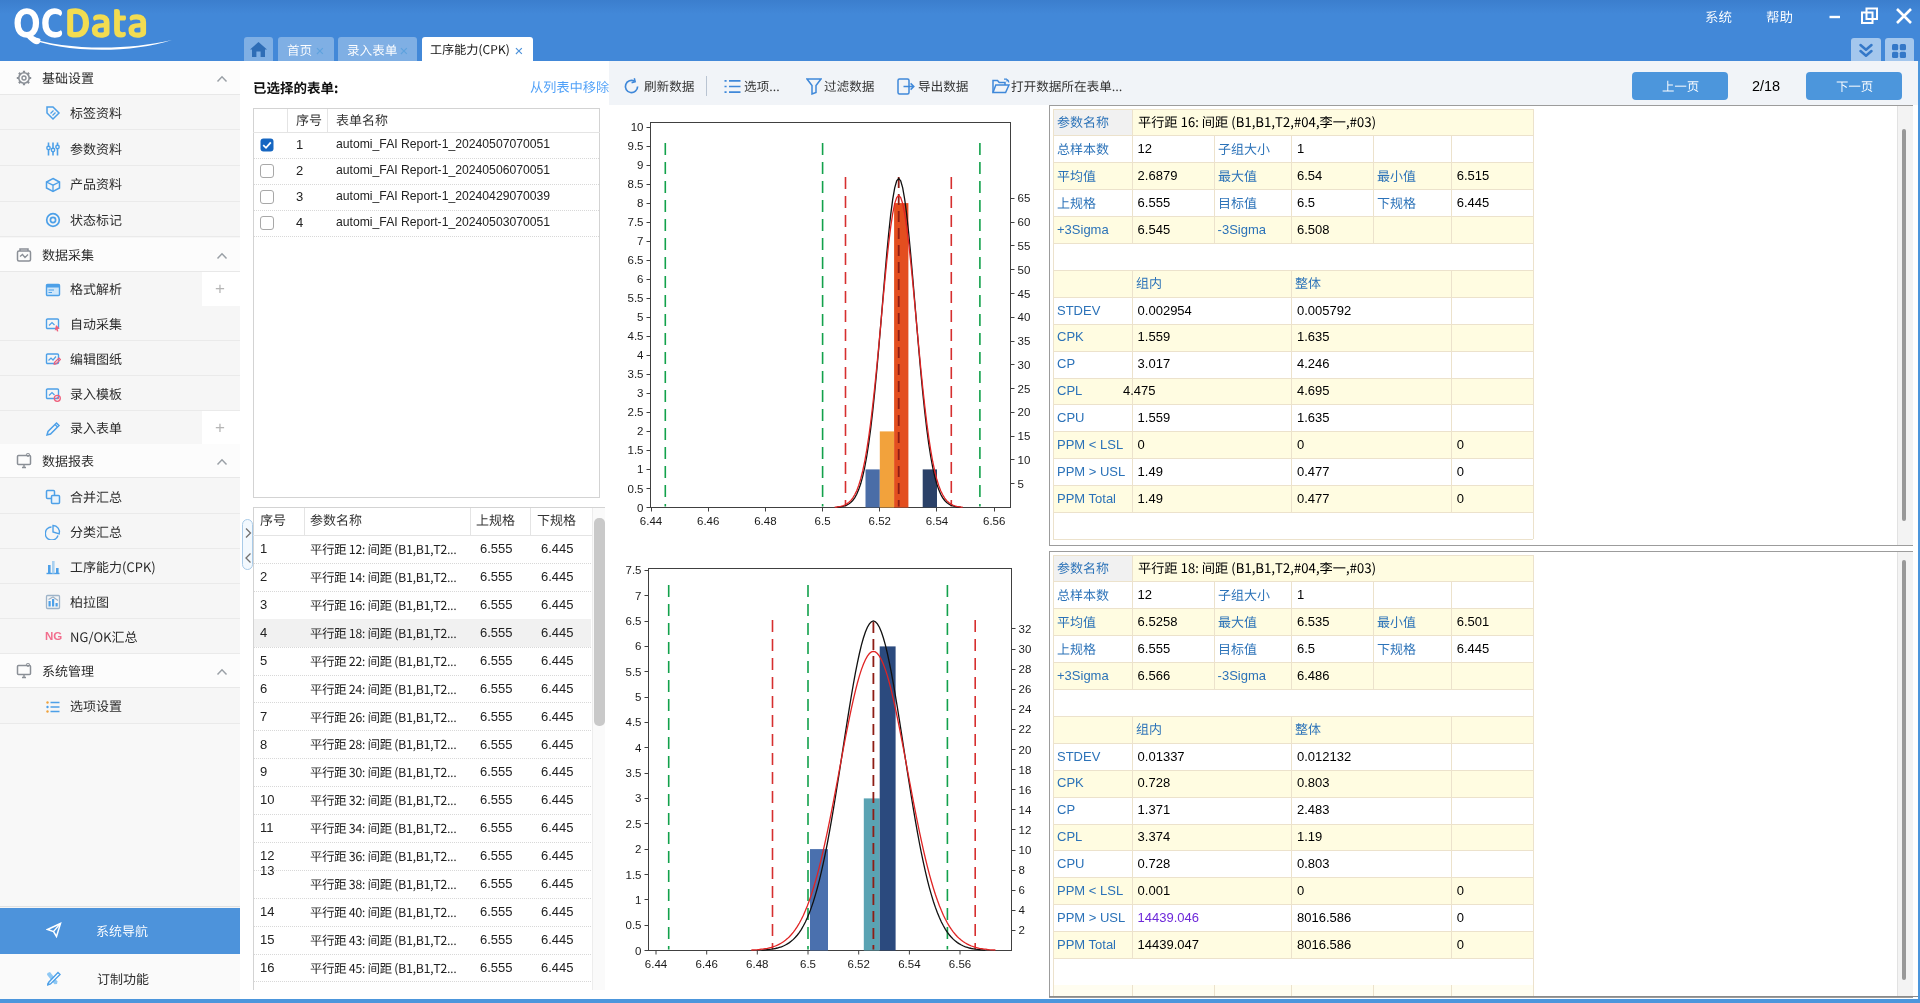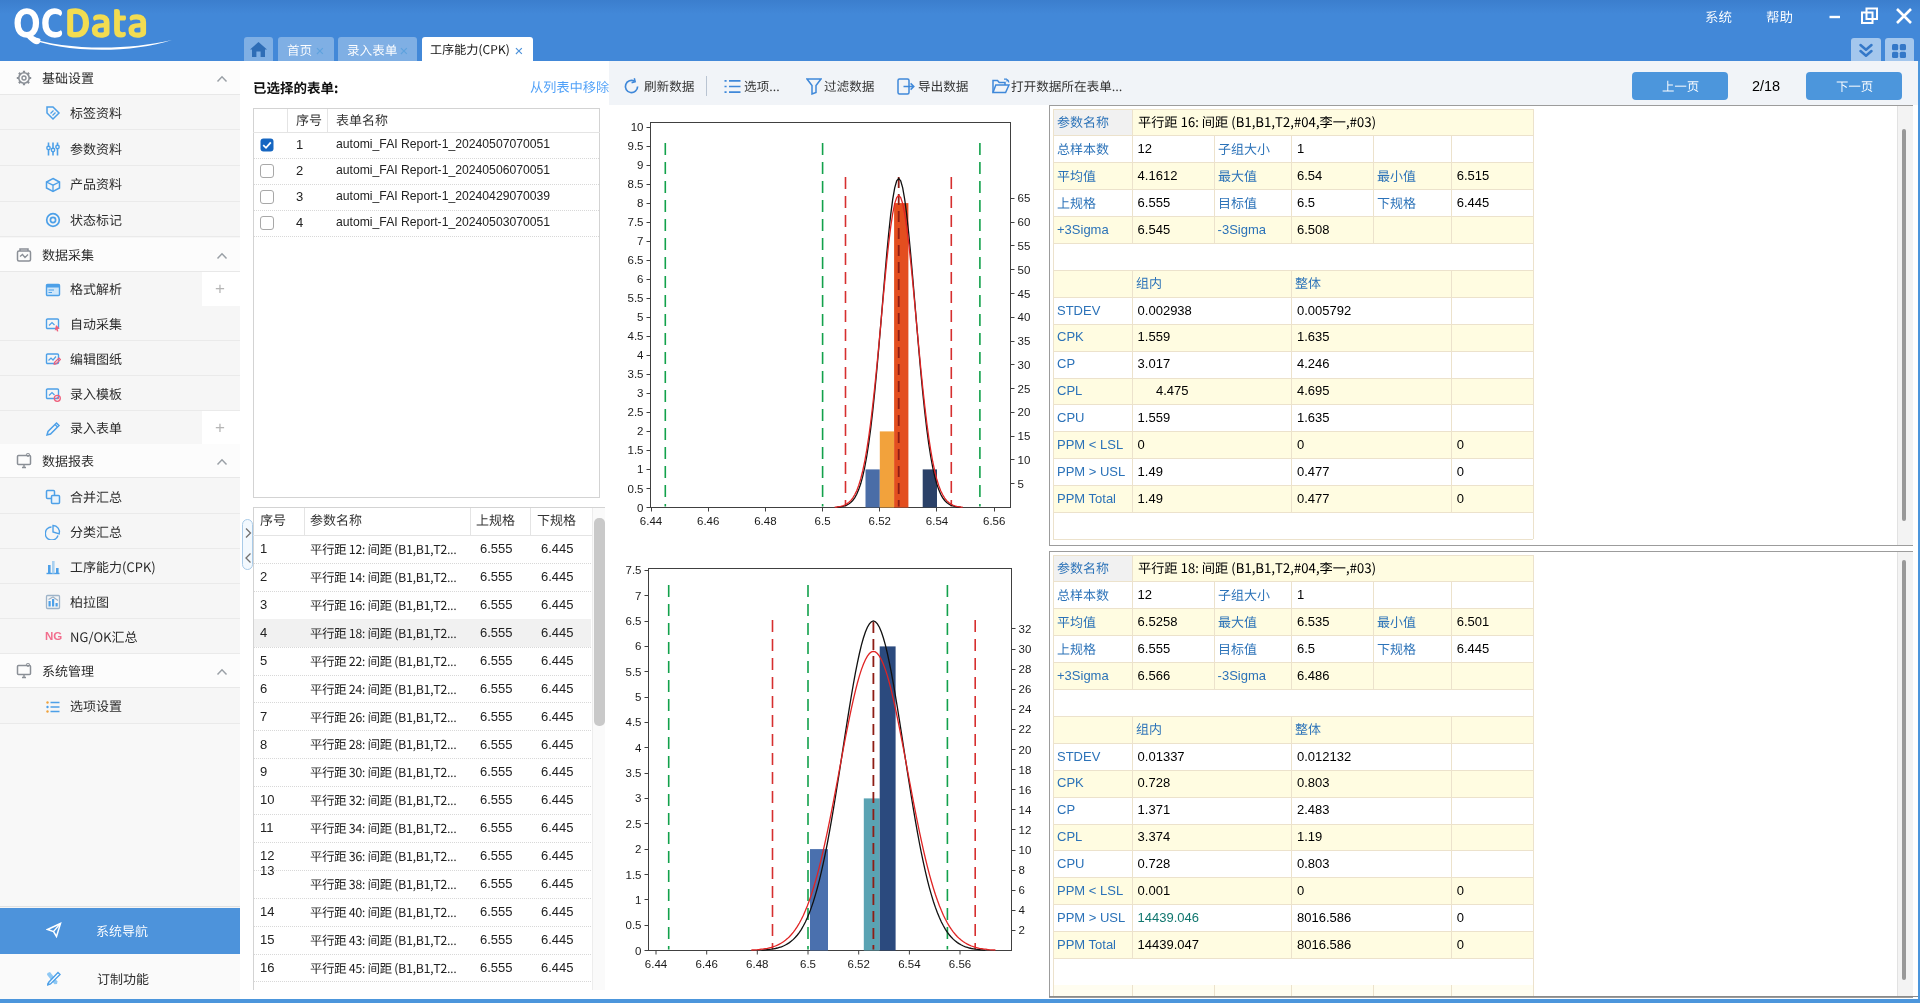--- a/index.html
+++ b/index.html
@@ -1618,21 +1618,21 @@
 <div class="abs" style="left:1297.0px;top:139.1px;font-size:13px;color:#000;line-height:19.5px">1</div>
 <div class="abs" style="left:1057px;top:168.6px">
     <svg class="ct" style="width:40px;height:17px" viewBox="0 0 40 17">
       <g transform="translate(0 12)" fill="#2b72b8">
         <use href="#r5e73" transform="translate(0.0 0) scale(0.0130 0.0130)"></use>
         <use href="#r5747" transform="translate(13.0 0) scale(0.0130 0.0130)"></use>
         <use href="#r503c" transform="translate(26.0 0) scale(0.0130 0.0130)"></use>
       </g>
     </svg>
   </div>
-<div class="abs" style="left:1137.6px;top:166.0px;font-size:13px;color:#000;line-height:19.5px">4.1612</div>
+<div class="abs" style="left:1137.6px;top:166.0px;font-size:13px;color:#000;line-height:19.5px">2.6879</div>
 <div class="abs" style="left:1217.6px;top:168.6px">
     <svg class="ct" style="width:40px;height:17px" viewBox="0 0 40 17">
       <g transform="translate(0 12)" fill="#2b72b8">
         <use href="#r6700" transform="translate(0.0 0) scale(0.0130 0.0130)"></use>
         <use href="#r5927" transform="translate(13.0 0) scale(0.0130 0.0130)"></use>
         <use href="#r503c" transform="translate(26.0 0) scale(0.0130 0.0130)"></use>
       </g>
     </svg>
   </div>
 <div class="abs" style="left:1297.0px;top:166.0px;font-size:13px;color:#000;line-height:19.5px">6.54</div>
@@ -1690,30 +1690,30 @@
   </div>
 <div class="abs" style="left:1295.0px;top:276.2px">
     <svg class="ct" style="width:27px;height:17px" viewBox="0 0 27 17">
       <g transform="translate(0 12)" fill="#2b72b8">
         <use href="#r6574" transform="translate(0.0 0) scale(0.0130 0.0130)"></use>
         <use href="#r4f53" transform="translate(13.0 0) scale(0.0130 0.0130)"></use>
       </g>
     </svg>
   </div>
 <div class="abs" style="left:1057px;top:300.5px;font-size:13px;color:#2b72b8;line-height:19.5px">STDEV</div>
-<div class="abs" style="left:1137.6px;top:300.5px;font-size:13px;color:#000;line-height:19.5px">0.002938</div>
+<div class="abs" style="left:1137.6px;top:300.5px;font-size:13px;color:#000;line-height:19.5px">0.002954</div>
 <div class="abs" style="left:1297.0px;top:300.5px;font-size:13px;color:#000;line-height:19.5px">0.005792</div>
 <div class="abs" style="left:1057px;top:327.4px;font-size:13px;color:#2b72b8;line-height:19.5px">CPK</div>
 <div class="abs" style="left:1137.6px;top:327.4px;font-size:13px;color:#000;line-height:19.5px">1.559</div>
 <div class="abs" style="left:1297.0px;top:327.4px;font-size:13px;color:#000;line-height:19.5px">1.635</div>
 <div class="abs" style="left:1057px;top:354.3px;font-size:13px;color:#2b72b8;line-height:19.5px">CP</div>
 <div class="abs" style="left:1137.6px;top:354.3px;font-size:13px;color:#000;line-height:19.5px">3.017</div>
 <div class="abs" style="left:1297.0px;top:354.3px;font-size:13px;color:#000;line-height:19.5px">4.246</div>
 <div class="abs" style="left:1057px;top:381.2px;font-size:13px;color:#2b72b8;line-height:19.5px">CPL</div>
-<div class="abs" style="left:1156px;top:381.2px;font-size:13px;color:#000;line-height:19.5px">4.475</div>
+<div class="abs" style="left:1123px;top:381.2px;font-size:13px;color:#000;line-height:19.5px">4.475</div>
 <div class="abs" style="left:1297.0px;top:381.2px;font-size:13px;color:#000;line-height:19.5px">4.695</div>
 <div class="abs" style="left:1057px;top:408.1px;font-size:13px;color:#2b72b8;line-height:19.5px">CPU</div>
 <div class="abs" style="left:1137.6px;top:408.1px;font-size:13px;color:#000;line-height:19.5px">1.559</div>
 <div class="abs" style="left:1297.0px;top:408.1px;font-size:13px;color:#000;line-height:19.5px">1.635</div>
 <div class="abs" style="left:1057px;top:435.0px;font-size:13px;color:#2b72b8;line-height:19.5px">PPM &lt; LSL</div>
 <div class="abs" style="left:1137.6px;top:435.0px;font-size:13px;color:#000;line-height:19.5px">0</div>
 <div class="abs" style="left:1297.0px;top:435.0px;font-size:13px;color:#000;line-height:19.5px">0</div>
 <div class="abs" style="left:1456.7px;top:435.0px;font-size:13px;color:#000;line-height:19.5px">0</div>
 <div class="abs" style="left:1057px;top:461.9px;font-size:13px;color:#2b72b8;line-height:19.5px">PPM &gt; USL</div>
 <div class="abs" style="left:1137.6px;top:461.9px;font-size:13px;color:#000;line-height:19.5px">1.49</div>
@@ -1922,21 +1922,21 @@
 <div class="abs" style="left:1137.6px;top:827.2px;font-size:13px;color:#000;line-height:19.5px">3.374</div>
 <div class="abs" style="left:1297.0px;top:827.2px;font-size:13px;color:#000;line-height:19.5px">1.19</div>
 <div class="abs" style="left:1057px;top:854.1px;font-size:13px;color:#2b72b8;line-height:19.5px">CPU</div>
 <div class="abs" style="left:1137.6px;top:854.1px;font-size:13px;color:#000;line-height:19.5px">0.728</div>
 <div class="abs" style="left:1297.0px;top:854.1px;font-size:13px;color:#000;line-height:19.5px">0.803</div>
 <div class="abs" style="left:1057px;top:881.0px;font-size:13px;color:#2b72b8;line-height:19.5px">PPM &lt; LSL</div>
 <div class="abs" style="left:1137.6px;top:881.0px;font-size:13px;color:#000;line-height:19.5px">0.001</div>
 <div class="abs" style="left:1297.0px;top:881.0px;font-size:13px;color:#000;line-height:19.5px">0</div>
 <div class="abs" style="left:1456.7px;top:881.0px;font-size:13px;color:#000;line-height:19.5px">0</div>
 <div class="abs" style="left:1057px;top:907.9px;font-size:13px;color:#2b72b8;line-height:19.5px">PPM &gt; USL</div>
-<div class="abs" style="left:1137.6px;top:907.9px;font-size:13px;color:#0f766e;line-height:19.5px">14439.046</div>
+<div class="abs" style="left:1137.6px;top:907.9px;font-size:13px;color:#6d28d9;line-height:19.5px">14439.046</div>
 <div class="abs" style="left:1297.0px;top:907.9px;font-size:13px;color:#000;line-height:19.5px">8016.586</div>
 <div class="abs" style="left:1456.7px;top:907.9px;font-size:13px;color:#000;line-height:19.5px">0</div>
 <div class="abs" style="left:1057px;top:934.8px;font-size:13px;color:#2b72b8;line-height:19.5px">PPM Total</div>
 <div class="abs" style="left:1137.6px;top:934.8px;font-size:13px;color:#000;line-height:19.5px">14439.047</div>
 <div class="abs" style="left:1297.0px;top:934.8px;font-size:13px;color:#000;line-height:19.5px">8016.586</div>
 <div class="abs" style="left:1456.7px;top:934.8px;font-size:13px;color:#000;line-height:19.5px">0</div>
 <div class="abs" style="left:1053px;top:984.9px;width:479.7px;height:11.100000000000023px;background:#fffdf0"></div>
 <div class="abs" style="left:1053px;top:984.9px;width:1px;height:11.100000000000023px;background:#ece2cc"></div>
 <div class="abs" style="left:1131.6px;top:984.9px;width:1px;height:11.100000000000023px;background:#ece2cc"></div>
 <div class="abs" style="left:1213.6px;top:984.9px;width:1px;height:11.100000000000023px;background:#ece2cc"></div>

